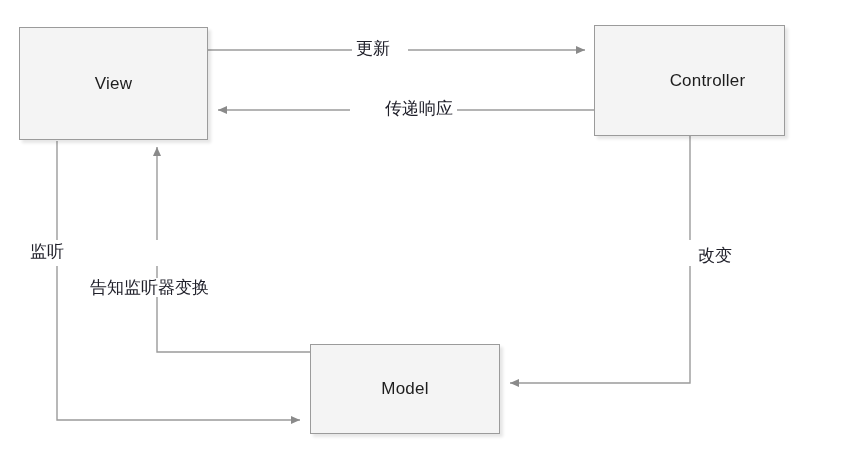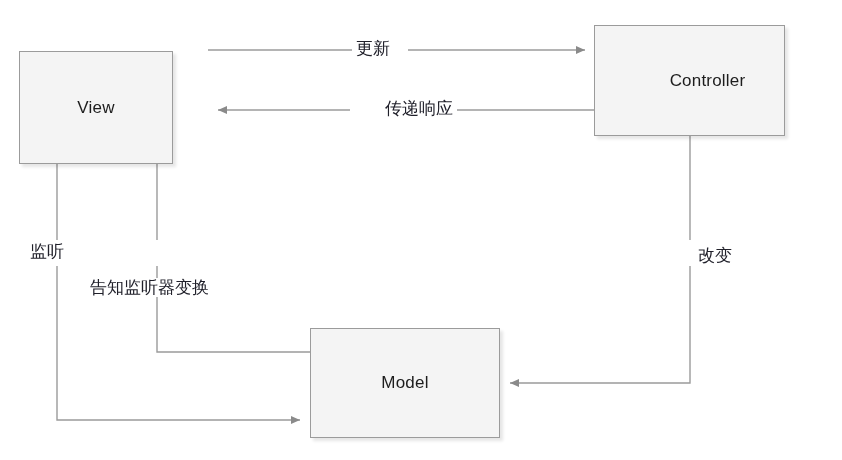--- a/index.html
+++ b/index.html
@@ -29,23 +29,23 @@
     align-items: center;
     justify-content: center;
     box-sizing: border-box;
   }
   .node-label {
     font-size: 17px;
     color: #1d1d1d;
     letter-spacing: 0.2px;
     font-family: "Liberation Sans", "DejaVu Sans", sans-serif;
   }
-  #node-view    { left: 19px;  top: 27px;  width: 154px; height: 113px; margin-top: 24px; }
+  #node-view    { left: 19px;  top: 27px;  width: 189px; height: 113px; }
   #node-ctrl    { left: 594px; top: 25px;  width: 191px; height: 111px; padding-left: 36px; }
-  #node-model   { left: 310px; top: 328px; width: 190px; height: 110px; }
+  #node-model   { left: 310px; top: 344px; width: 190px; height: 90px; }
 
   .edge-label {
     position: absolute;
     font-size: 17px;
     color: #20202a;
     background: #ffffff;
     padding: 0 4px;
     white-space: nowrap;
     line-height: 19px;
     font-family: "Liberation Sans", "DejaVu Sans", sans-serif;

